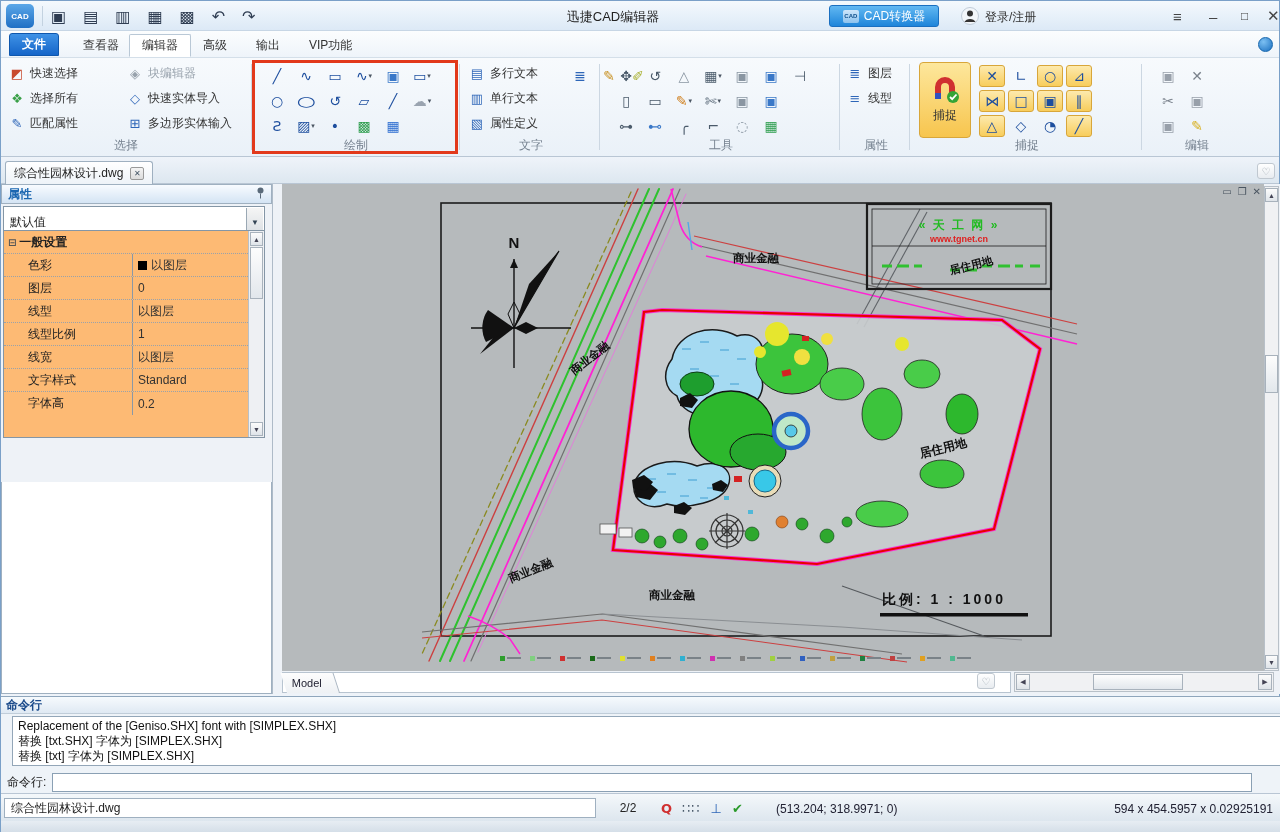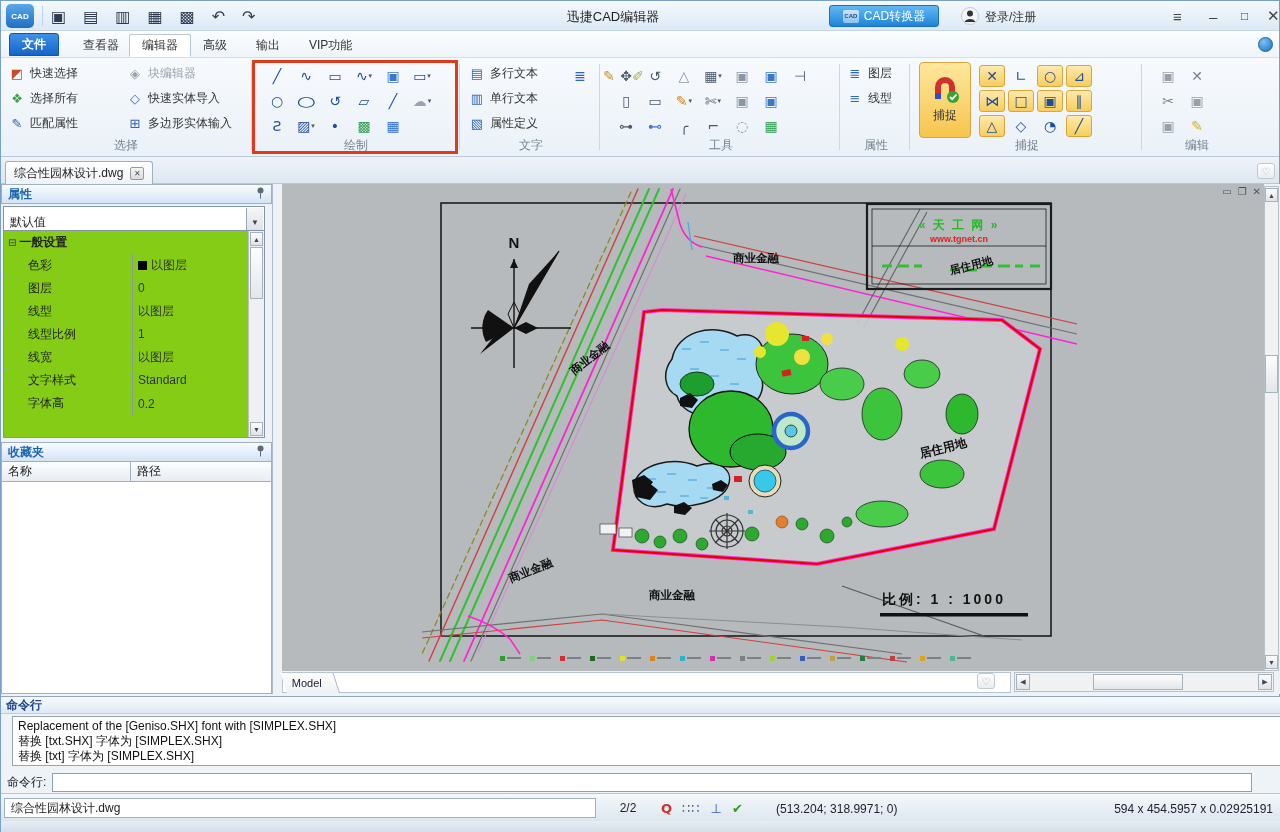--- a/index.html
+++ b/index.html
@@ -80,21 +80,21 @@
   
   .sidebar { position:absolute; left:0; top:183px; width:272px; height:510px; background:#eef2f7; border-right:1px solid #aebbc8; }
   .phdr { height:20px; background:linear-gradient(#f8fbff,#d4e4f4); border:1px solid #9fb0c0;
     display:flex; align-items:center; padding:0 6px; color:#1a66b0; font-weight:bold; font-size:12px; }
   .phdr .pin { margin-left:auto; }
   .preset { position:absolute; left:2px; top:22px; width:262px; height:32px; background:#fff; border:1px solid #8496a6;
     display:flex; align-items:center; padding-left:6px; font-size:12px; color:#222; }
   .preset .pdrop { position:absolute; right:1px; top:1px; bottom:1px; width:17px;
     background:linear-gradient(#f5f5f5,#d8dde2); border-left:1px solid #9aa8b4; font-size:8px; color:#345;
     display:flex; align-items:center; justify-content:center; }
-  .pgrid { position:absolute; left:2px; top:46px; width:262px; height:208px; background:#84cc16; border:1px solid #8496a6; }
+  .pgrid { position:absolute; left:2px; top:46px; width:262px; height:208px; background:#fdba74; border:1px solid #8496a6; }
   .prow { display:flex; height:23px; border-bottom:1px dotted #9aa2aa; align-items:center; }
   .prow .pl { width:128px; padding-left:24px; color:#222; }
   .prow.ghdr .pl { padding-left:4px; font-weight:bold; }
   .prow .pv { flex:1; border-left:1px solid #8a98a6; padding-left:5px; align-self:stretch; display:flex; align-items:center; gap:4px; }
   .swatch { width:9px; height:9px; background:#000; display:inline-block; }
   .vscr { position:absolute; right:0; top:0; width:16px; bottom:0; background:#eef0f3; border-left:1px solid #b8c0c8; }
   .vscr .arr { position:absolute; left:1px; width:13px; height:14px; background:linear-gradient(#fcfcfc,#dfe4e9);
     border:1px solid #a8b2bc; font-size:7px; color:#445; display:flex; align-items:center; justify-content:center; }
   .vscr .thumb { position:absolute; left:1px; width:13px; background:linear-gradient(#fdfdfd,#e2e7ec); border:1px solid #a8b2bc; }
   .fav { position:absolute; left:0; top:258px; width:271px; }
@@ -583,35 +583,20 @@
             <span>0.2</span>
           </div>
       </div>
       <div class="vscr">
         <div class="arr" style="top:1px;">▲</div>
         <div class="thumb" style="top:16px; height:52px;"></div>
         <div class="arr" style="bottom:1px;">▼</div>
       </div>
     </div>
 
-    <div class="fav">
-      <div class="phdr" style="width:271px;">
-        <span>收藏夹</span>
-        <span class="pin">
-          <svg width="9" height="12" viewBox="0 0 9 12">
-              <circle cx="4.5" cy="3.5" r="3" fill="#5a6a7a"></circle>
-              <rect x="4" y="6.5" width="1" height="5" fill="#5a6a7a"></rect>
-            </svg>
-        </span>
-      </div>
-      <div class="favcols">
-        <div class="favcol" style="width:130px;">名称</div>
-        <div class="favcol" style="width:141px; border-left:none;">路径</div>
-      </div>
-    </div>
     <div class="favbody"></div>
   </div>
 
   <div class="canvas">
     <div class="drawarea">
       <div class="mdi">
         <span>▭</span>
         <span>❐</span>
         <span>✕</span>
       </div>

